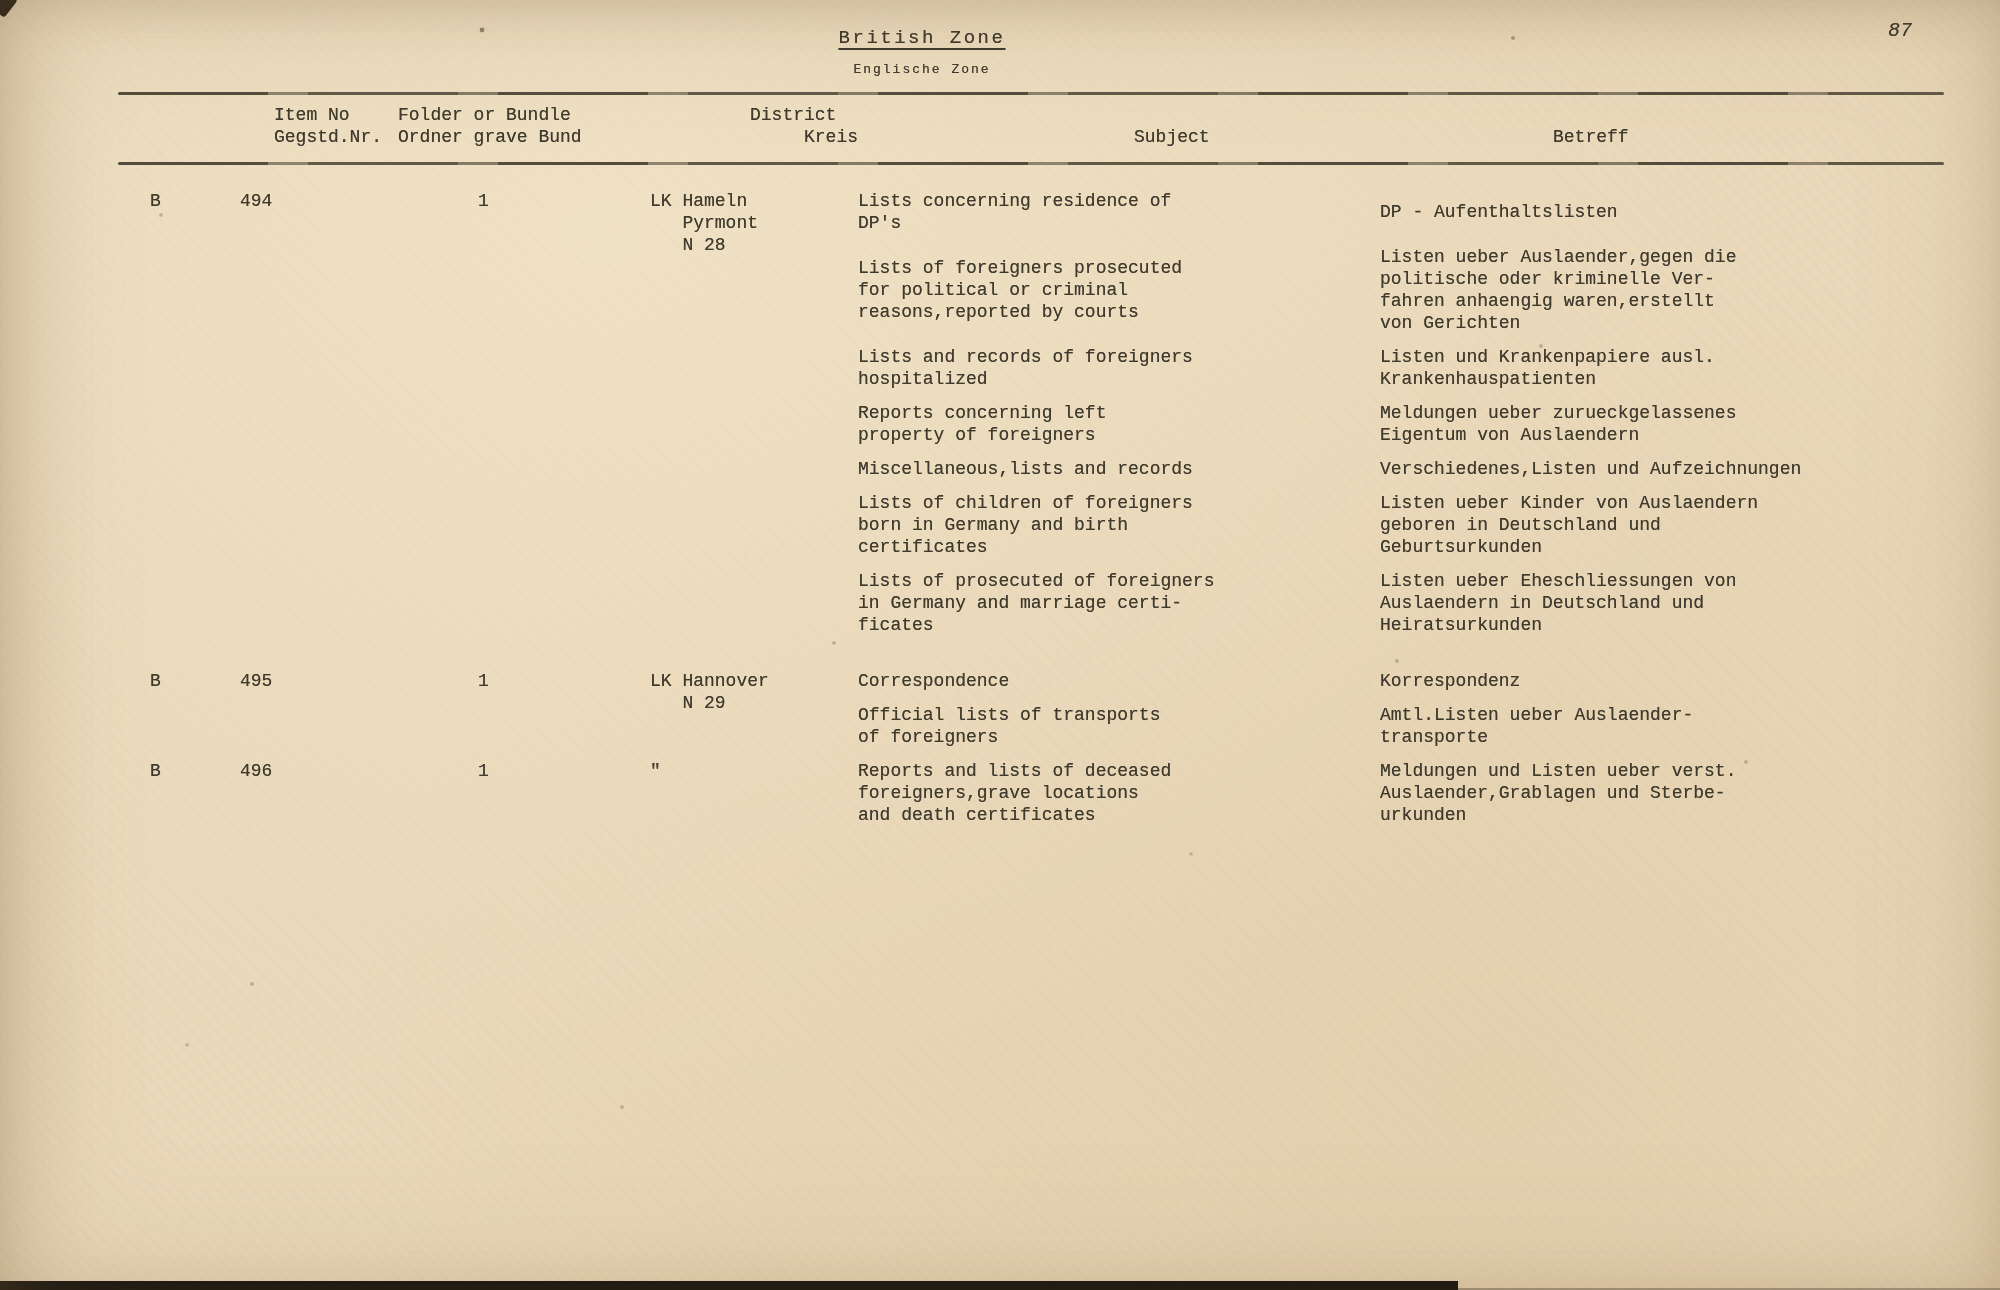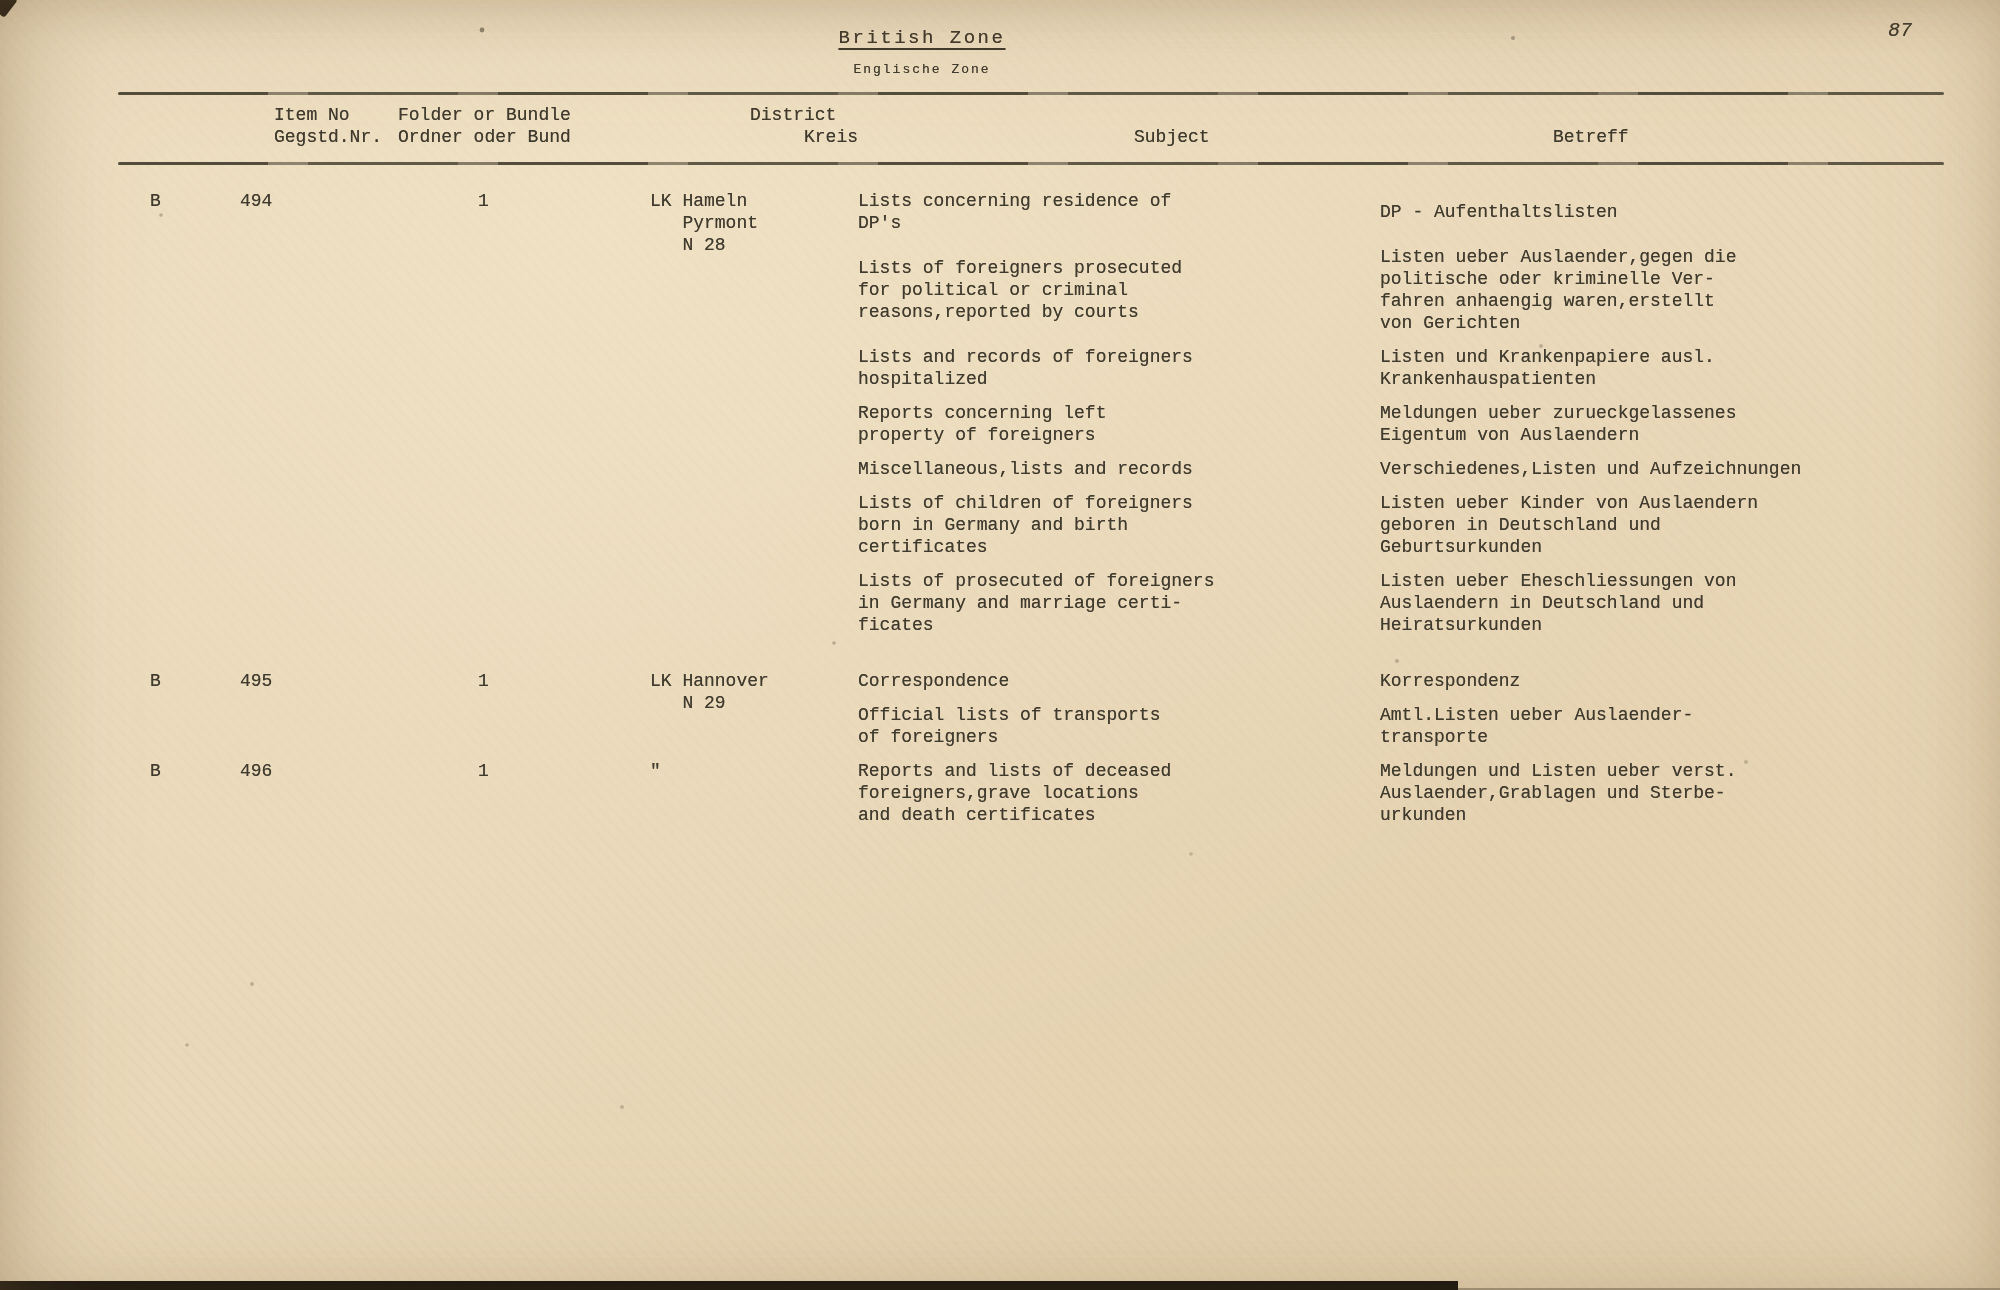--- a/index.html
+++ b/index.html
@@ -173,21 +173,21 @@
   <div class="title-block">
     <div class="title txt">British Zone</div>
     <div class="subtitle txt">Englische Zone</div>
   </div>
 
   <div class="rule rule-top"></div>
 
   <div class="hdr hdr-item txt">Item No
 Gegstd.Nr.</div>
   <div class="hdr hdr-folder txt">Folder or Bundle
-Ordner oder Bund</div>
+Ordner grave Bund</div>
   <div class="hdr hdr-district txt">District
      Kreis</div>
   <div class="hdr hdr-subject txt">Subject</div>
   <div class="hdr hdr-betreff txt">Betreff</div>
 
   <div class="rule rule-bottom"></div>
 
   <div class="table-body">
   <div class="row">
     <div class="cell letter txt">B</div>

